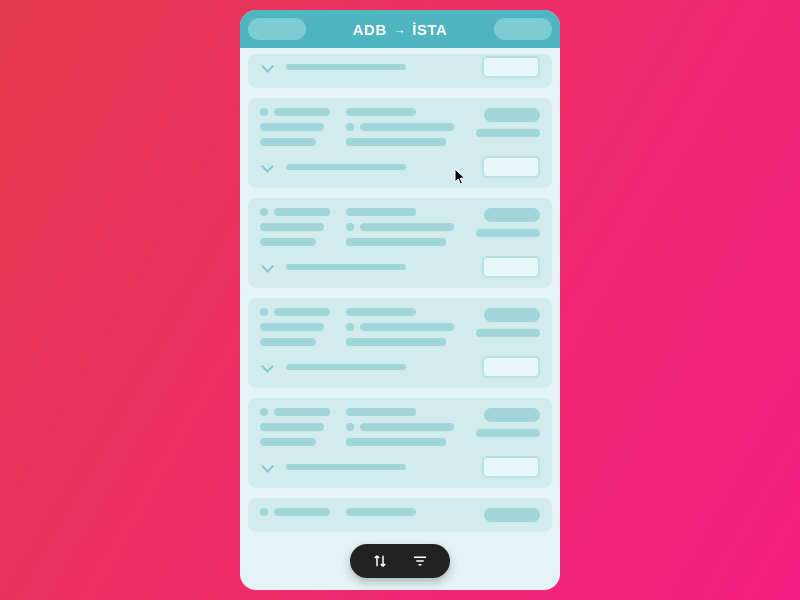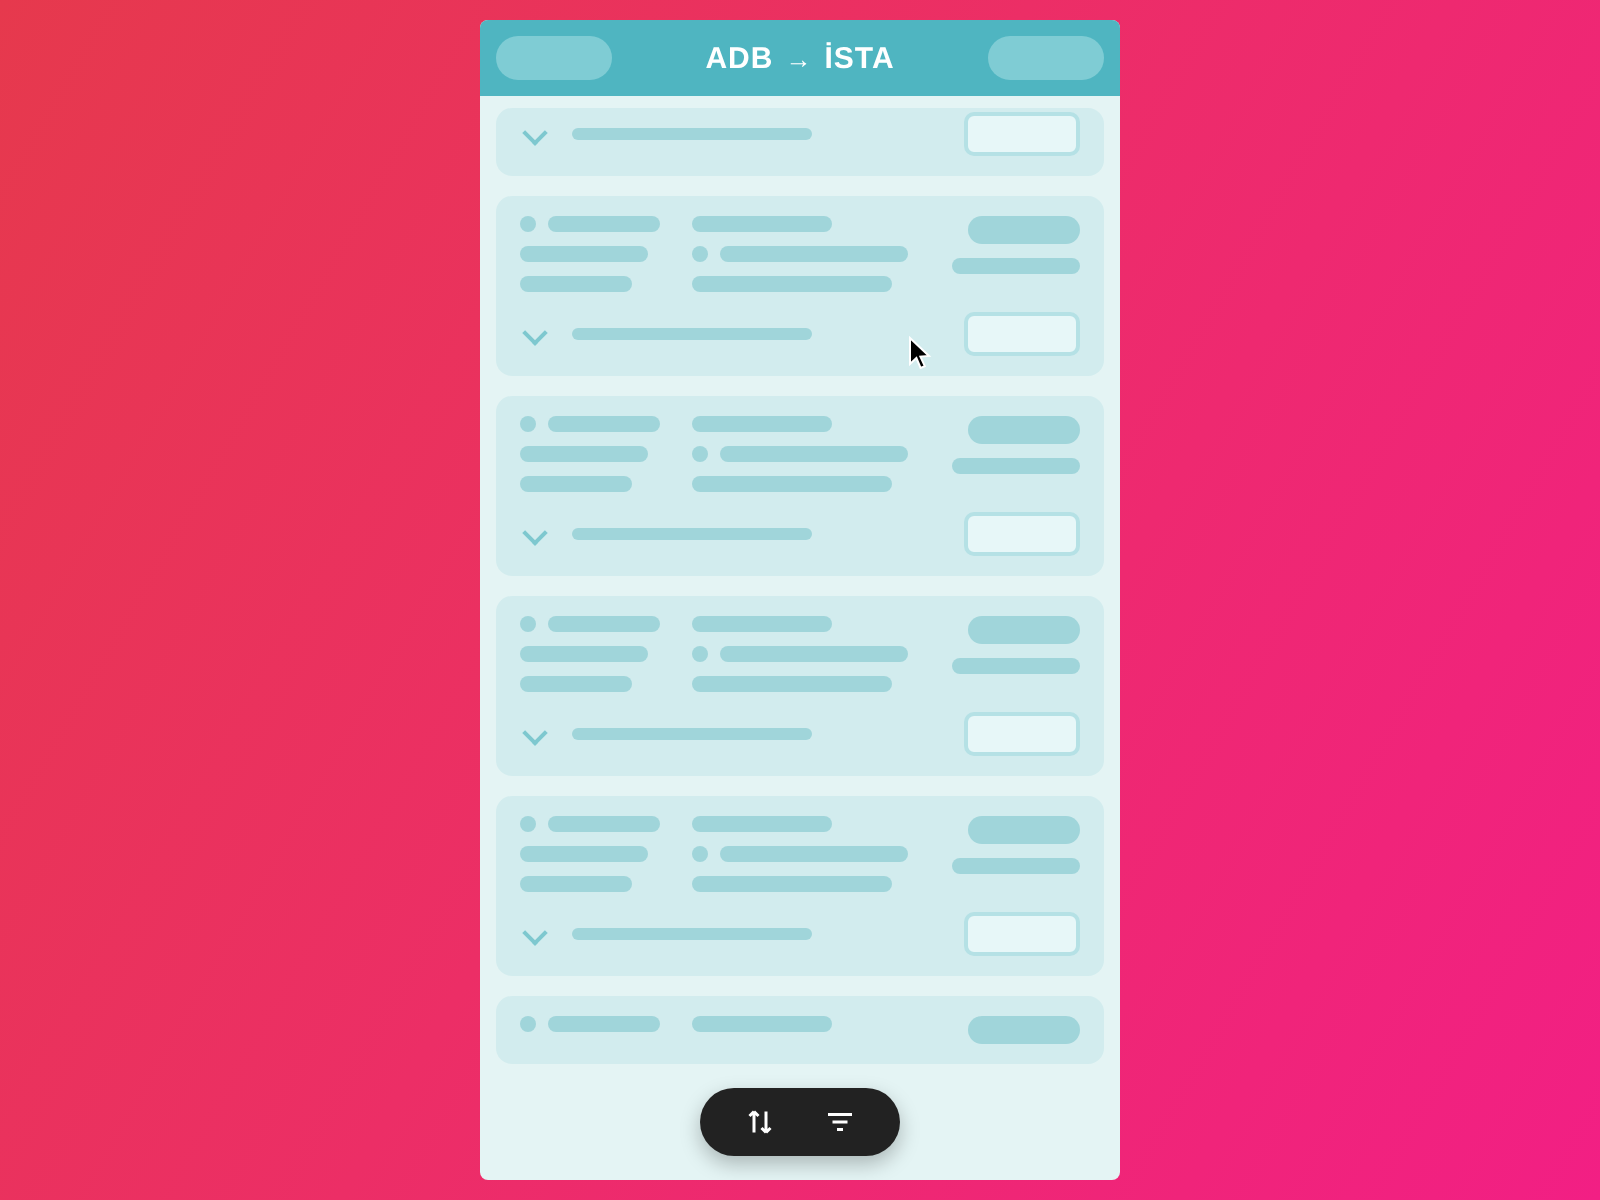--- a/index.html
+++ b/index.html
@@ -5,21 +5,21 @@
   * { box-sizing: border-box; margin: 0; padding: 0; }
   html, body { width: 800px; height: 600px; overflow: hidden; font-family: -apple-system, Helvetica, Arial, sans-serif; }
   .bg {
     width: 800px; height: 600px;
     background: linear-gradient(120deg, #e6394d 0%, #ec2e66 45%, #f21f84 100%);
     display: flex; align-items: flex-start; justify-content: center;
   }
   .phone {
     width: 320px; height: 580px; margin-top: 10px;
     background: #e4f4f4;
-    border-radius: 4px;
+    border-radius: 16px;
     overflow: hidden;
     position: relative;
     display: flex; flex-direction: column;
   }
   .header {
     height: 38px; background: #4fb5c1;
     display: flex; align-items: center; justify-content: space-between;
     padding: 0 8px; flex: 0 0 auto;
   }
   .hbtn {

